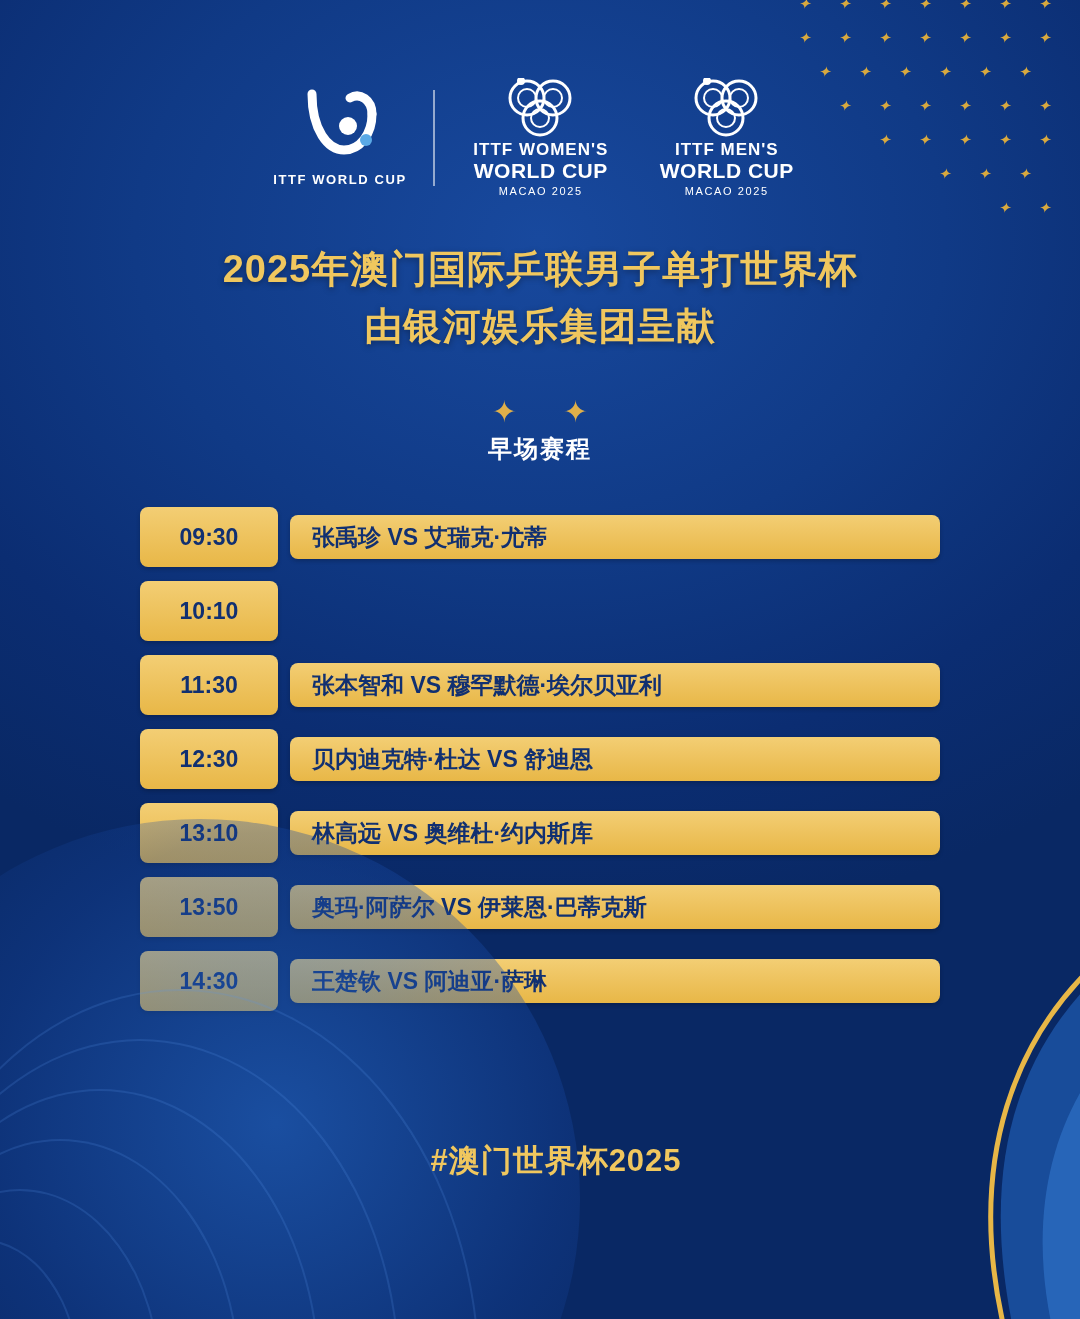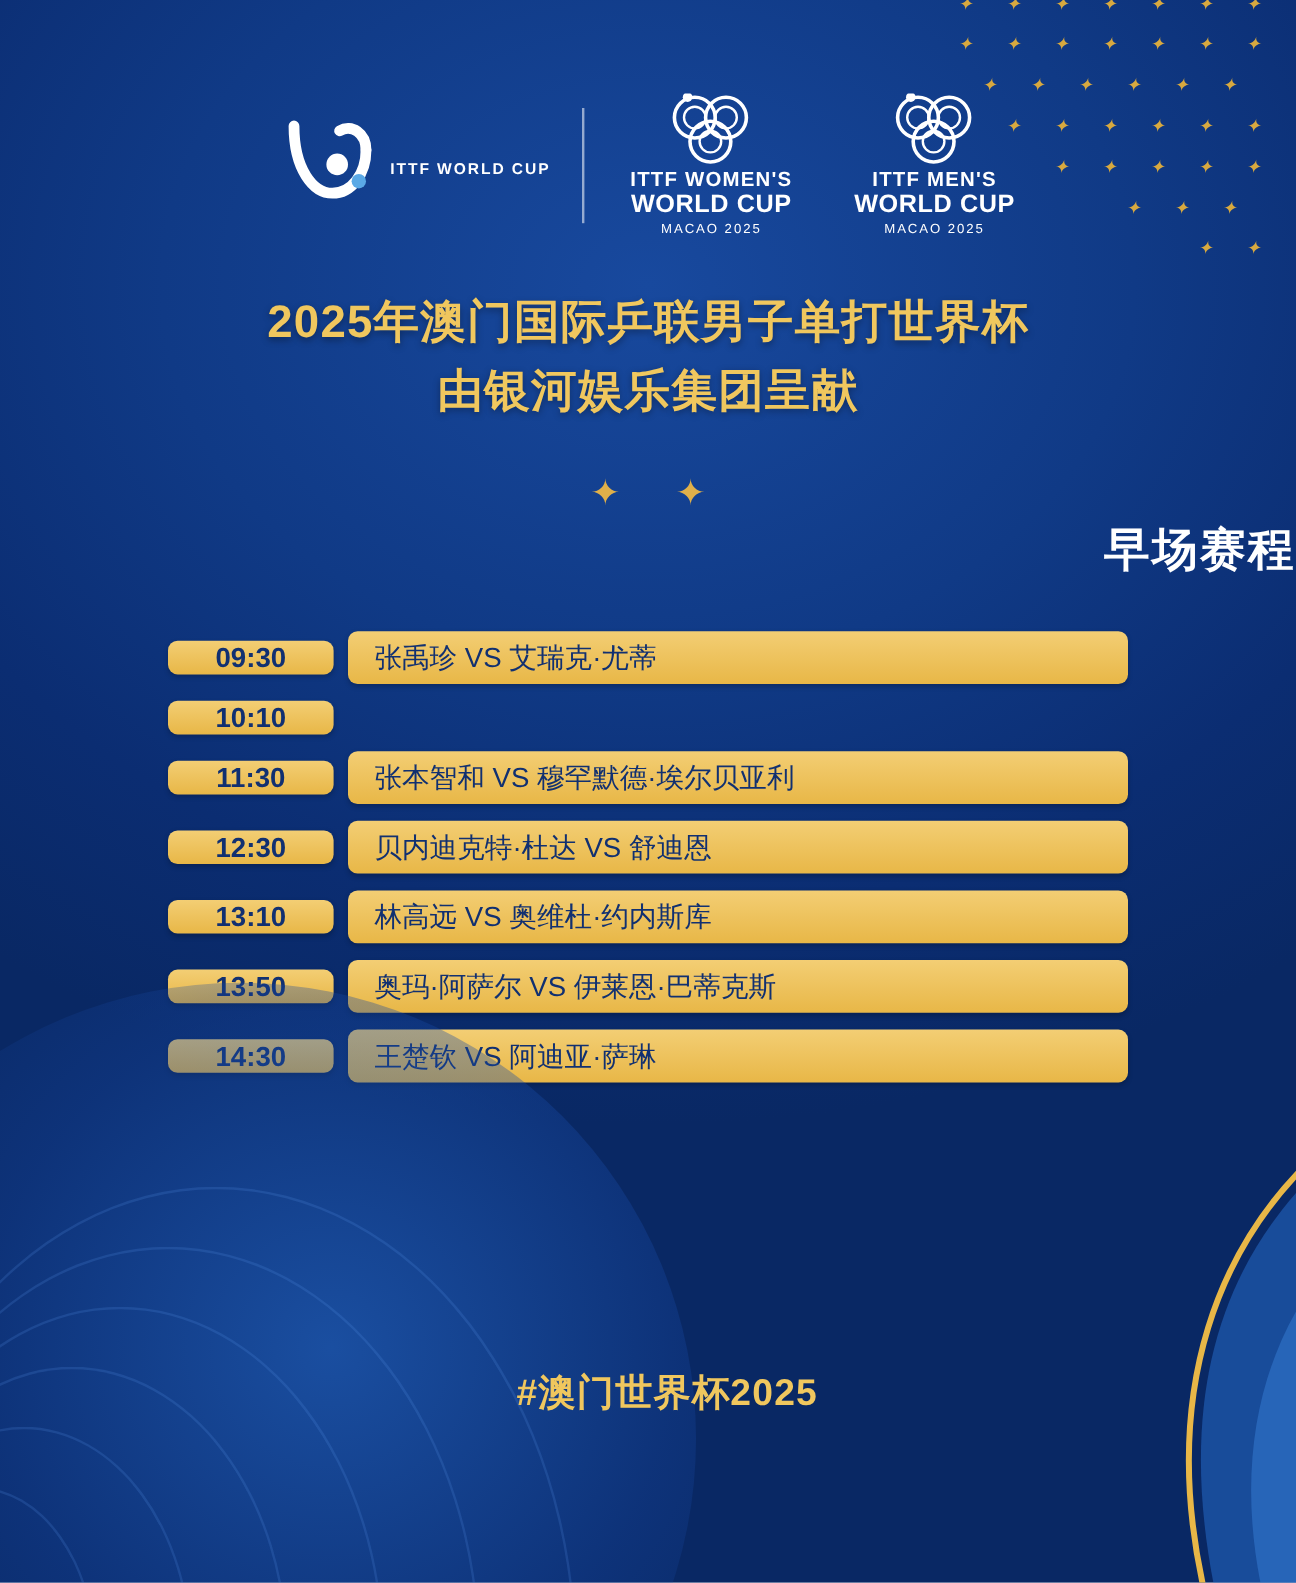--- a/index.html
+++ b/index.html
@@ -76,21 +76,21 @@
   .logos {
     position: relative;
     display: flex;
     align-items: center;
     justify-content: center;
     gap: 26px;
     padding-top: 78px;
   }
   .logo-ittf {
     display: flex;
-    flex-direction: row;
+    flex-direction: column;
     align-items: center;
     color: #fff;
   }
   .logo-ittf .mark { width: 104px; height: 78px; }
   .logo-ittf .cap {
     margin-top: 6px;
     font-size: 13px;
     letter-spacing: 1.6px;
     font-weight: bold;
   }
@@ -133,62 +133,62 @@
     gap: 46px;
   }
   .date-main {
     color: #fff;
     font-size: 48px;
     font-weight: bold;
     letter-spacing: 2px;
   }
   .session {
     margin-top: 6px;
-    text-align: right;
+    text-align: center;
     color: #fff;
-    font-size: 38px;
+    font-size: 24px;
     font-weight: bold;
     letter-spacing: 2px;
   }
 
   
   .schedule {
     margin: 42px auto 0;
     width: 800px;
     display: flex;
     flex-direction: column;
     gap: 14px;
   }
   .row {
     display: flex;
     align-items: center;
     gap: 12px;
   }
   .time {
     width: 138px;
-    height: 28px;
+    height: 60px;
     flex: 0 0 138px;
     background: linear-gradient(180deg, #f3ce74 0%, #e8b747 100%);
     border-radius: 8px;
     color: #113071;
     font-size: 23px;
     font-weight: bold;
     display: flex;
     align-items: center;
     justify-content: center;
     box-shadow: 0 2px 4px rgba(0,0,0,.22);
   }
   .match {
     flex: 1;
     height: 44px;
     background: linear-gradient(180deg, #f3ce74 0%, #e8b747 100%);
     border-radius: 8px;
     color: #113071;
     font-size: 23px;
-    font-weight: normal;
+    font-weight: bold;
     display: flex;
     align-items: center;
     padding-left: 22px;
     box-shadow: 0 2px 4px rgba(0,0,0,.22);
     white-space: nowrap;
     overflow: hidden;
   }
 
   .hashtag {
     position: absolute;

